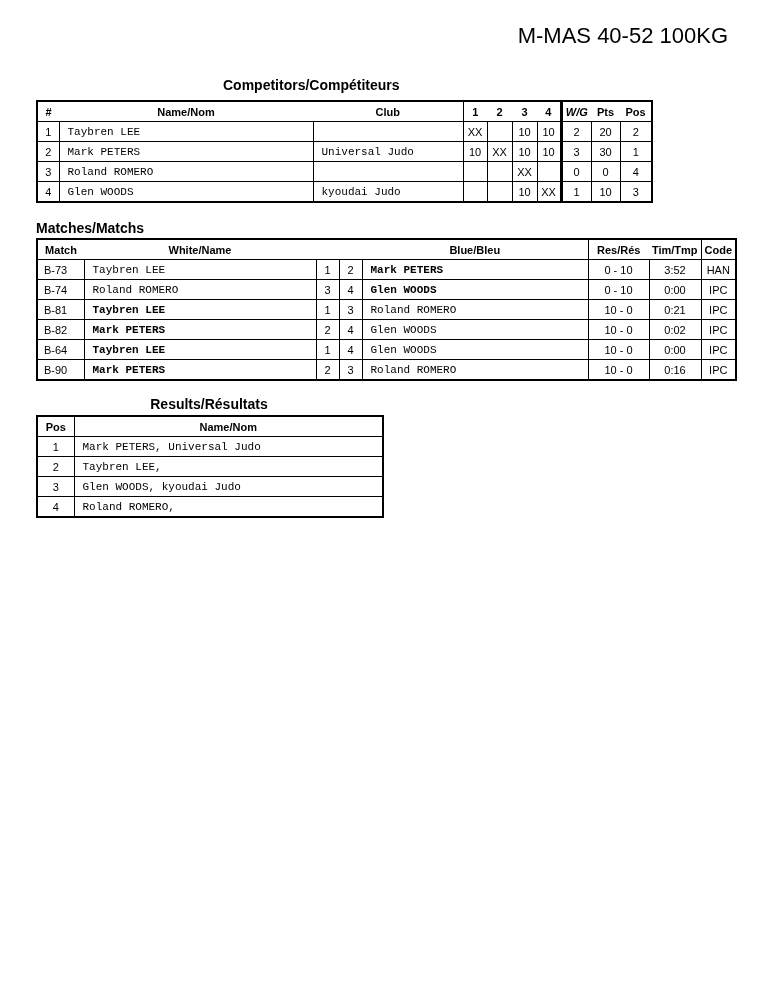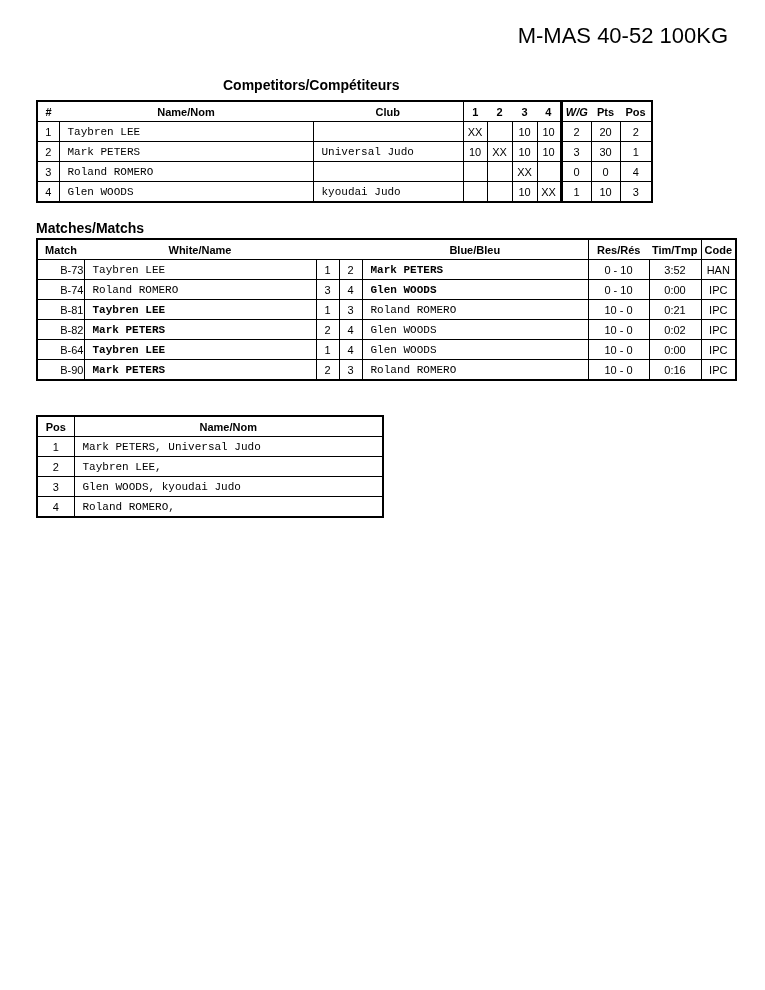--- a/index.html
+++ b/index.html
@@ -28,21 +28,21 @@
   table{border:2px solid #000;}
   #t-competitors{left:36px;top:100px;width:616px;}
   #t-matches{left:36px;top:238px;width:699px;}
   #t-results{left:36px;top:415px;width:346px;}
   th,td{border:1px solid #000;height:19px;font-size:11px;padding:0;
         overflow:hidden;white-space:nowrap;vertical-align:middle;}
   th{font-weight:bold;text-align:center;}
   td{font-weight:normal;}
   .ac{text-align:center;}
   .al{text-align:left;padding-left:8px;font-family:Liberation Mono, monospace;}
-  .alm{text-align:right;padding-left:6px;}
+  .alm{text-align:left;padding-left:6px;}
   .b{font-weight:bold;}
   
   .brh{border-right-style:hidden;}
   .blh{border-left-style:hidden;}
   
   .thr{border-right:3px solid #000;}
   .thl{border-left:3px solid #eab308;font-style:italic;}
 </style>
 </head>
 <body>
@@ -213,20 +213,21 @@
           <td class="ac">2</td>
           <td class="ac">3</td>
           <td class="al">Roland ROMERO</td>
           <td class="ac">10 - 0</td>
           <td class="ac">0:16</td>
           <td class="ac">IPC</td>
         </tr>
       </tbody>
   </table>
 
+  <div class="abs heading" id="h-results">Results/Résultats</div>
   <table class="abs" id="t-results">
     <colgroup>
       <col style="width:37px">
         <col style="width:309px">
     </colgroup>
     <thead>
       <tr>
         <th>Pos</th>
         <th>Name/Nom</th>
       </tr>

